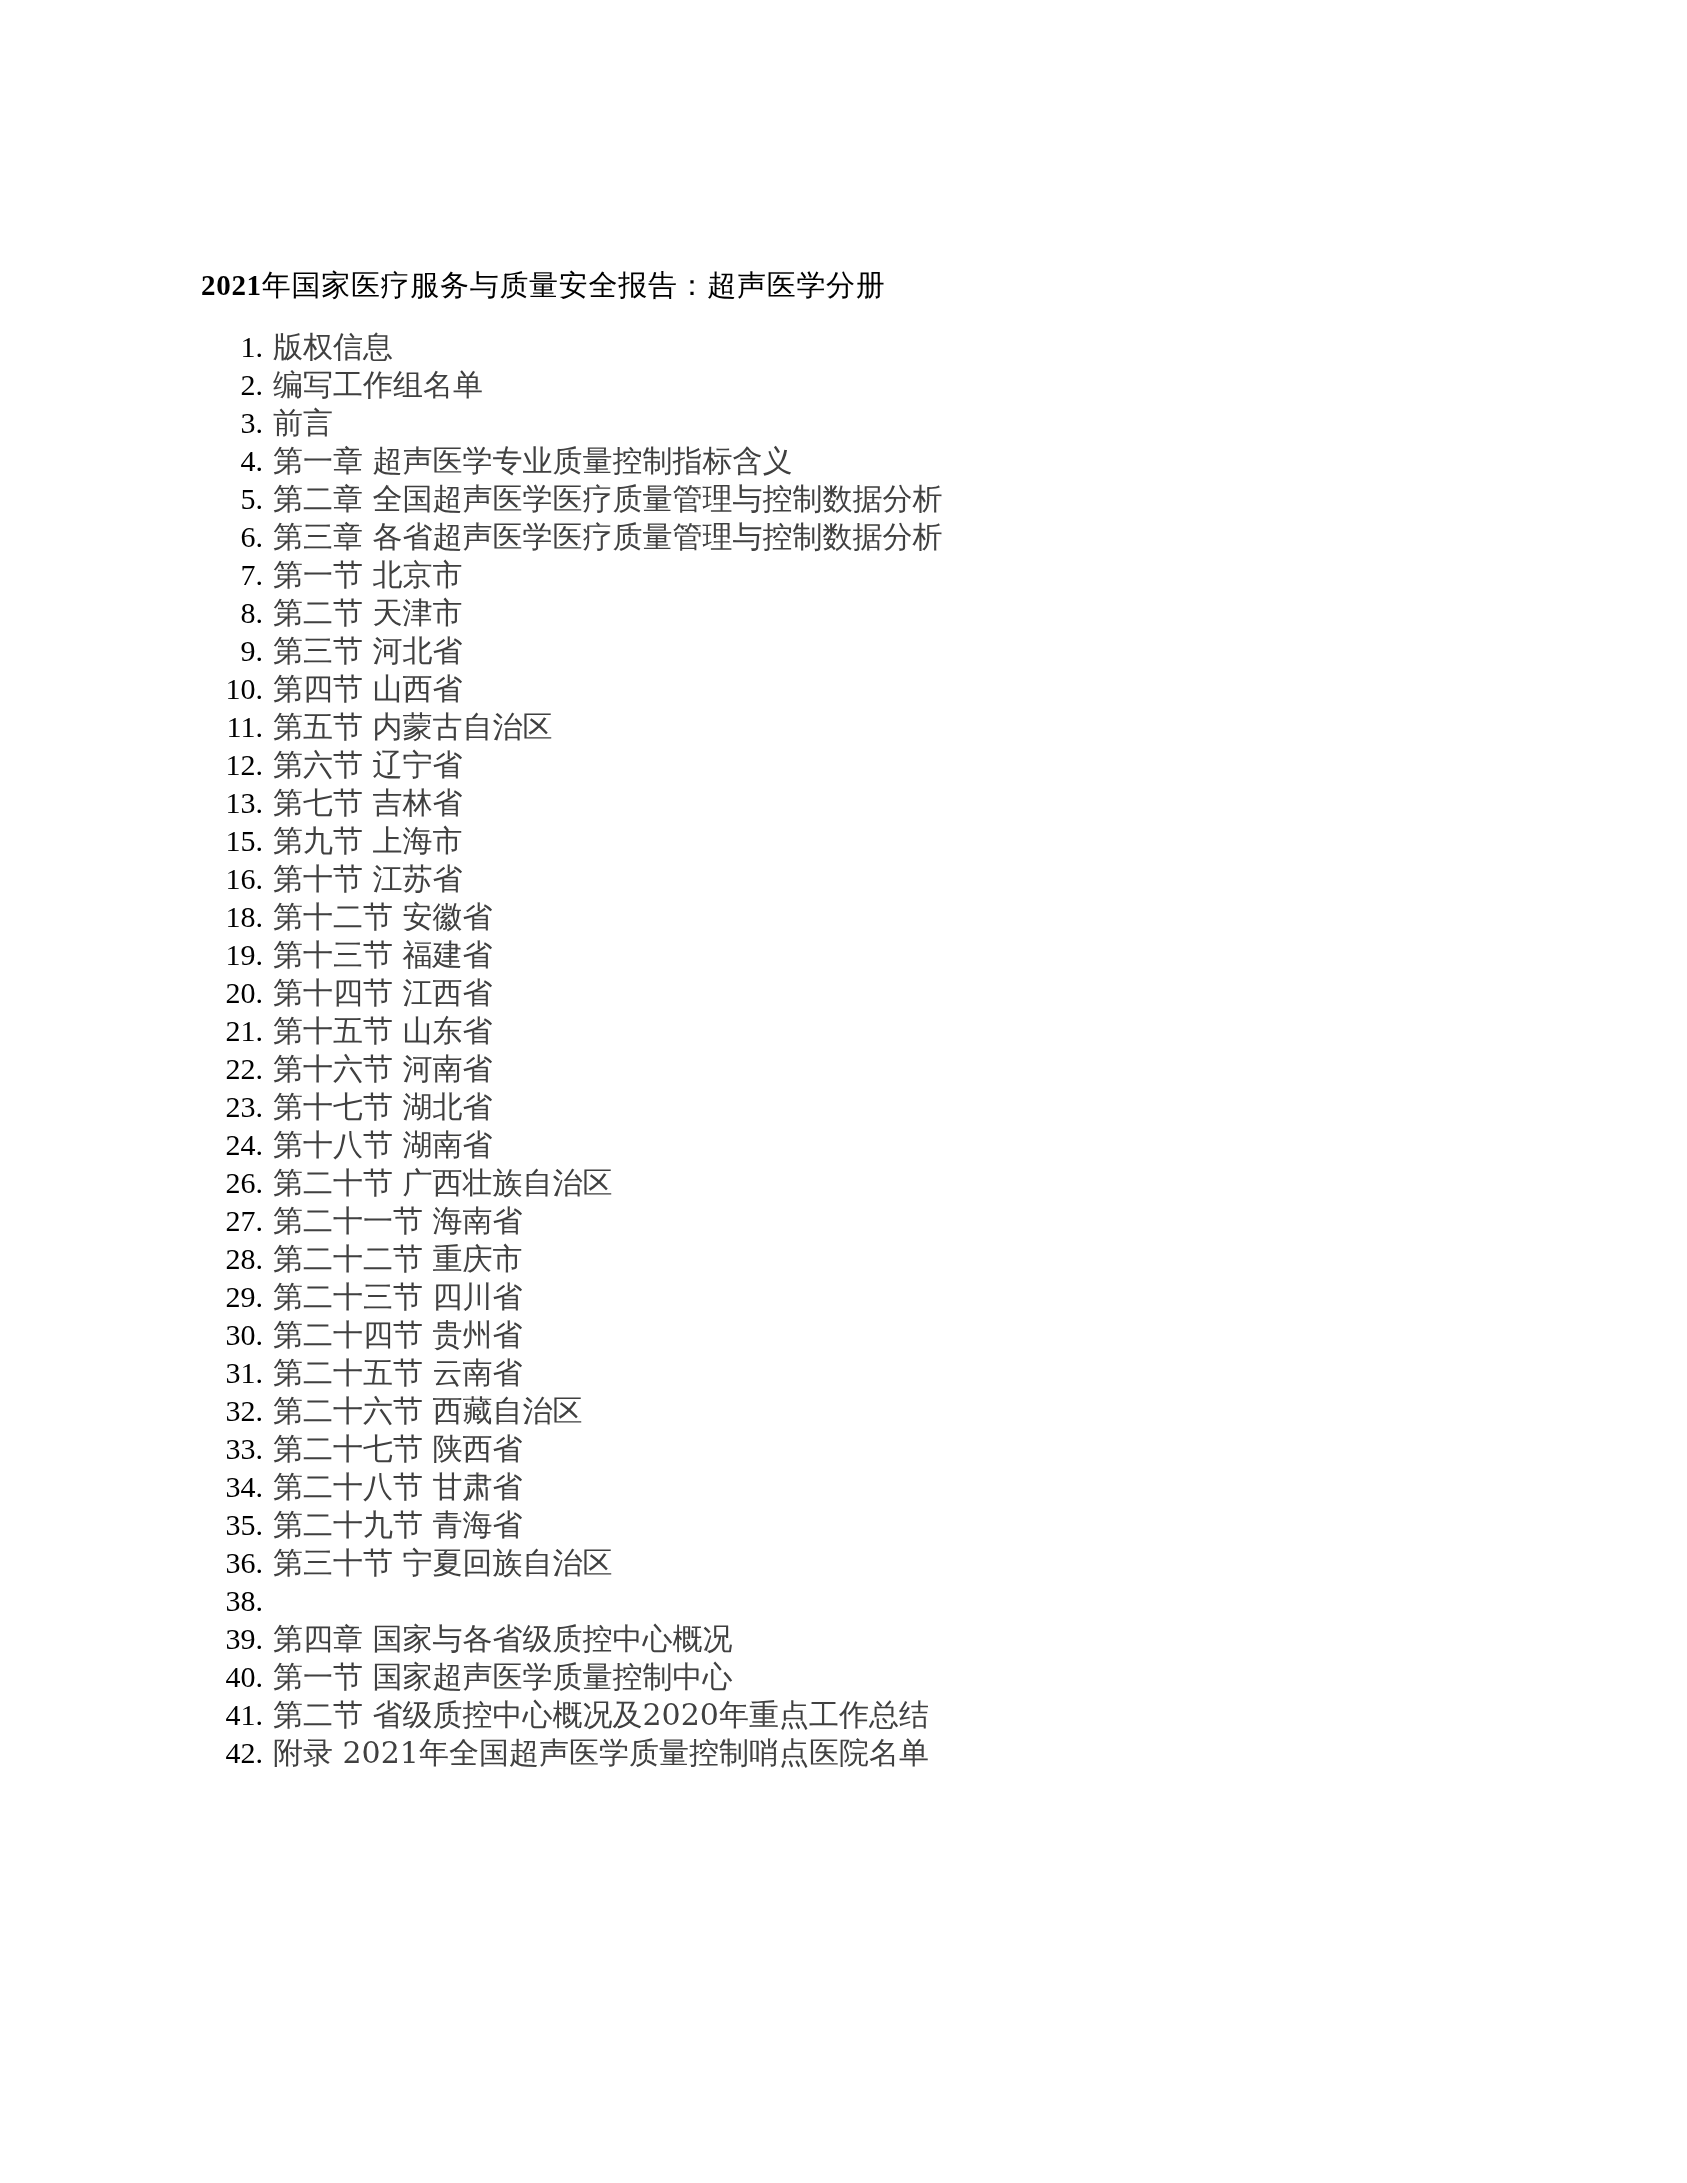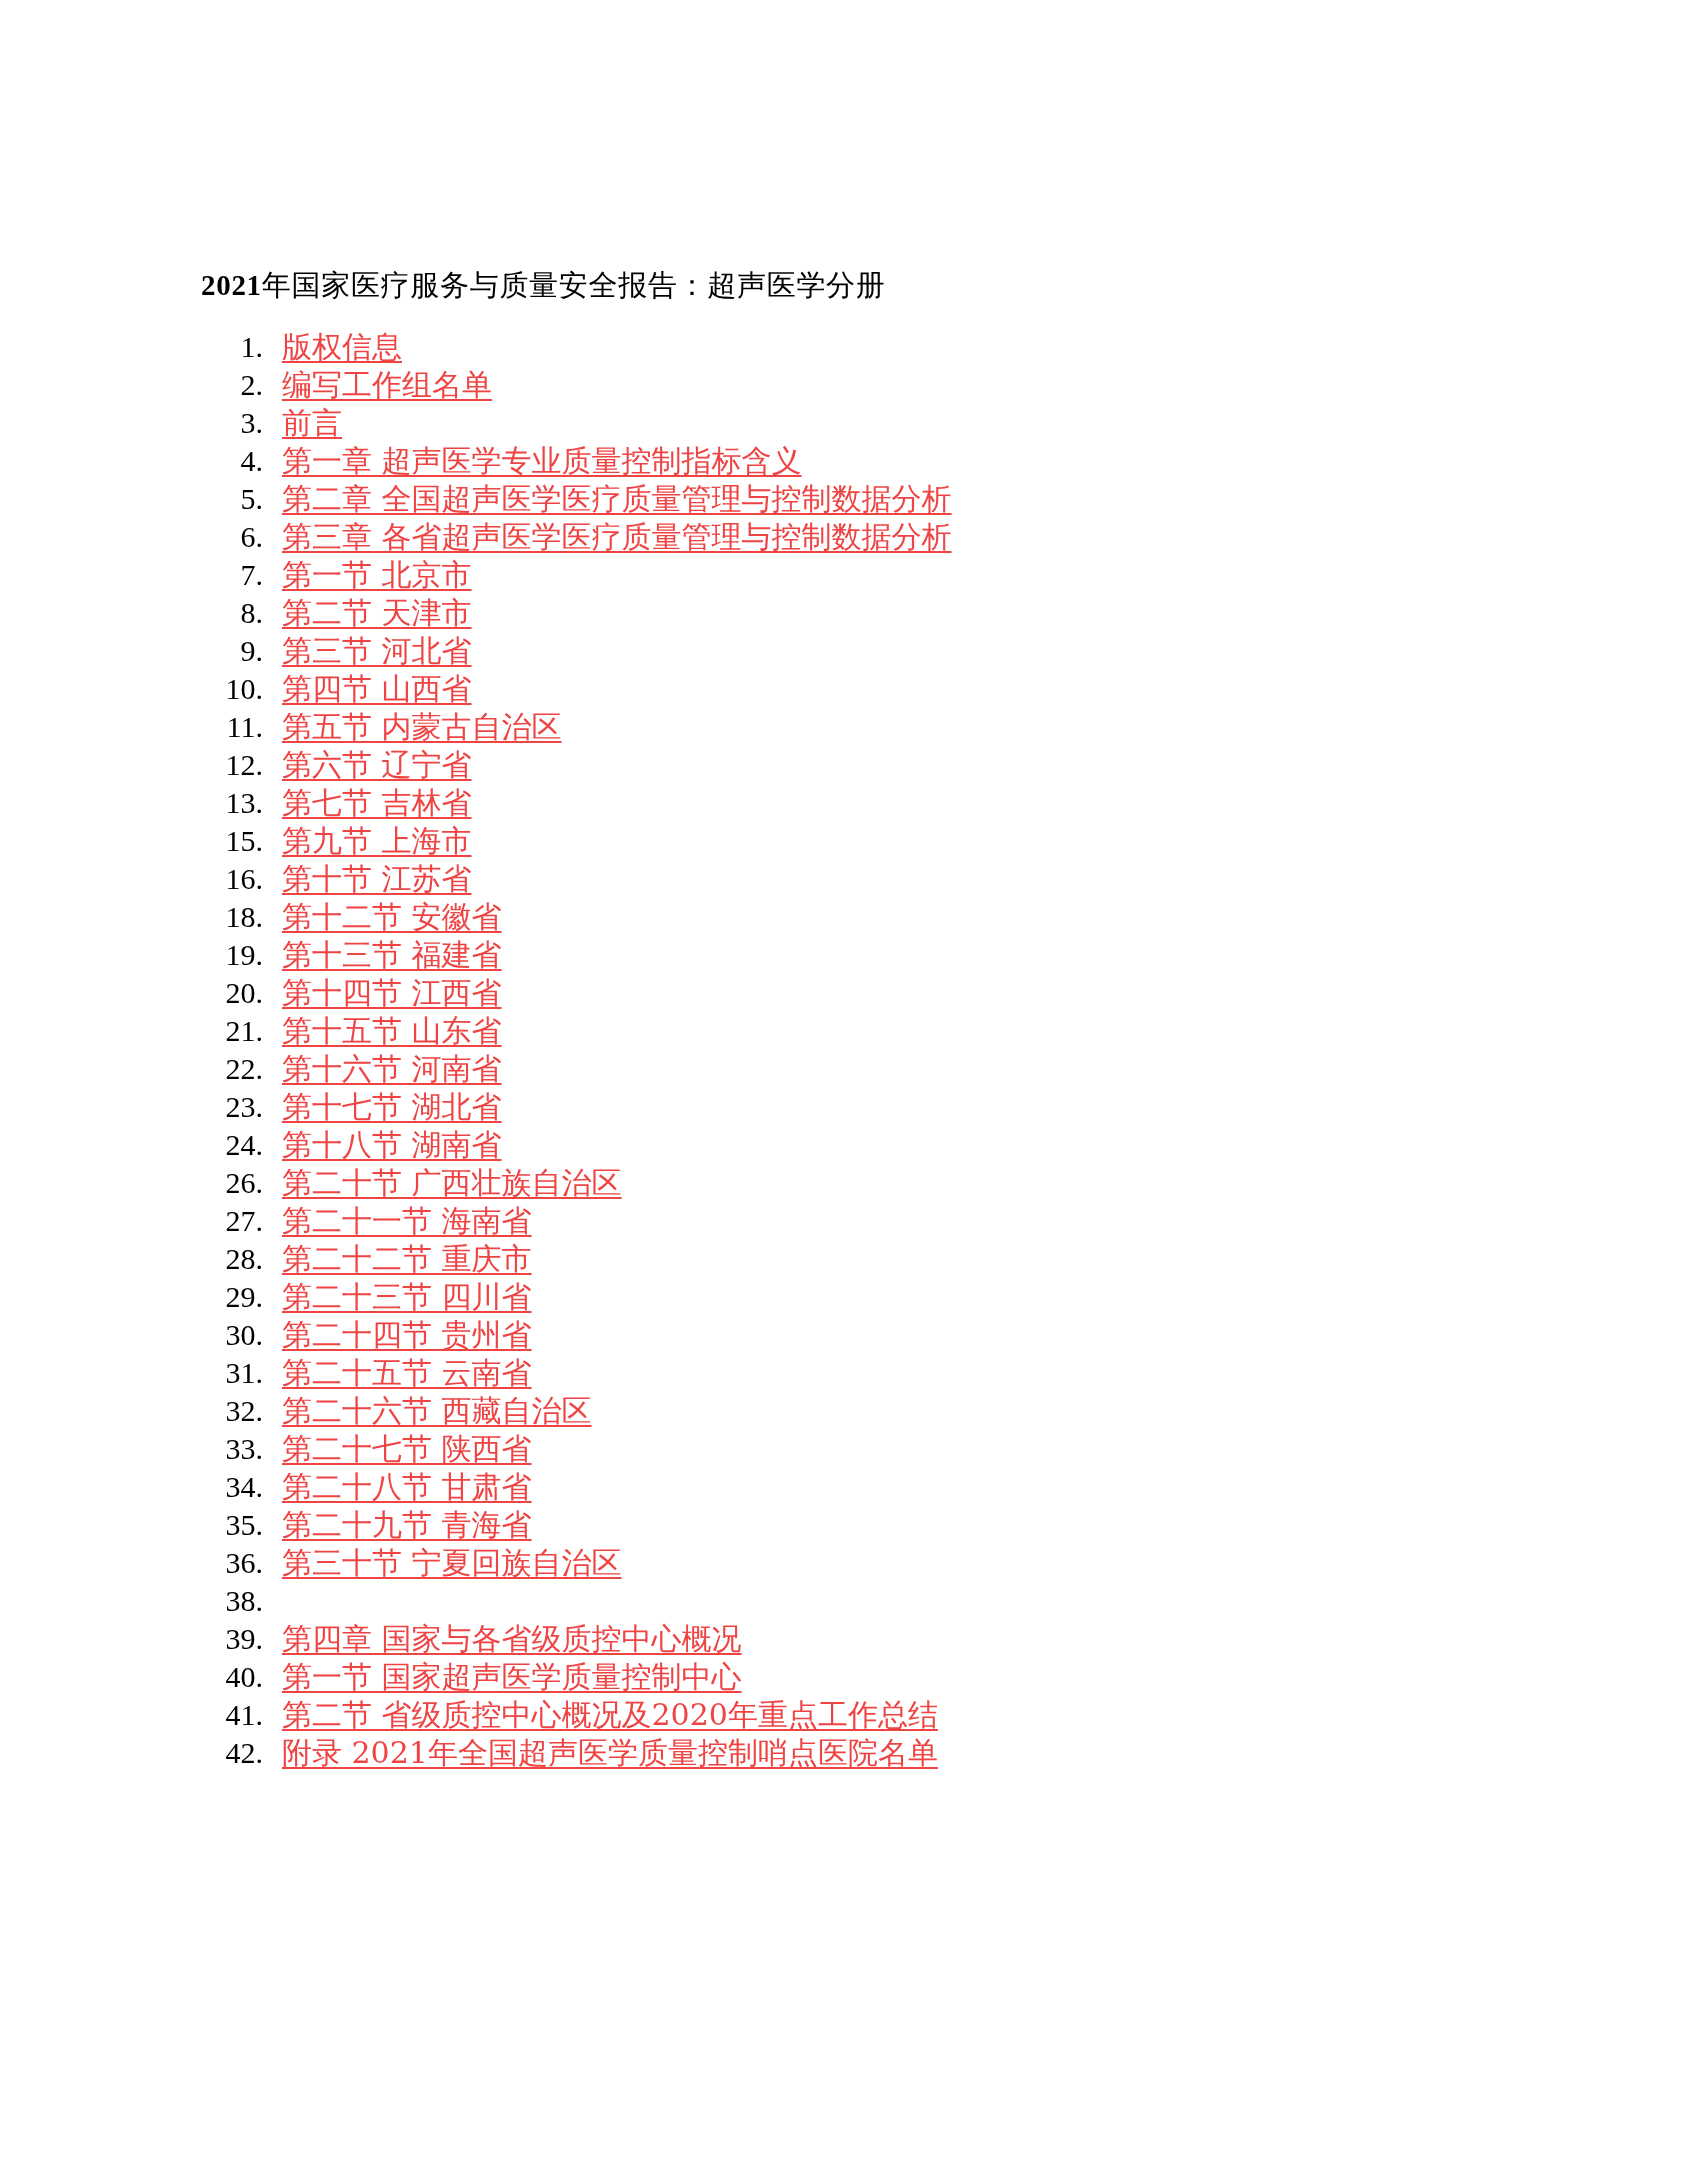--- a/index.html
+++ b/index.html
@@ -55,23 +55,22 @@
     }
     .toc-num {
       display: inline-block;
       width: 64px;
       text-align: right;
       padding-right: 0;
       font-family: "Liberation Serif", "DejaVu Serif", serif;
       color: #000000;
     }
     .toc-link {
-      margin-left: 19px;
-      color: #ef4444;
-      text-decoration: underline;
+      margin-left: 10px;
+      color: #404040;
       text-decoration-thickness: 2px;
       text-underline-offset: 4px;
       cursor: pointer;
     }
   </style>
 </head>
 <body>
 
 <div class="page">
   <h1 class="doc-title"><span class="year">2021</span><span>年国家医疗服务与质量安全报告：超声医学分册</span></h1>

